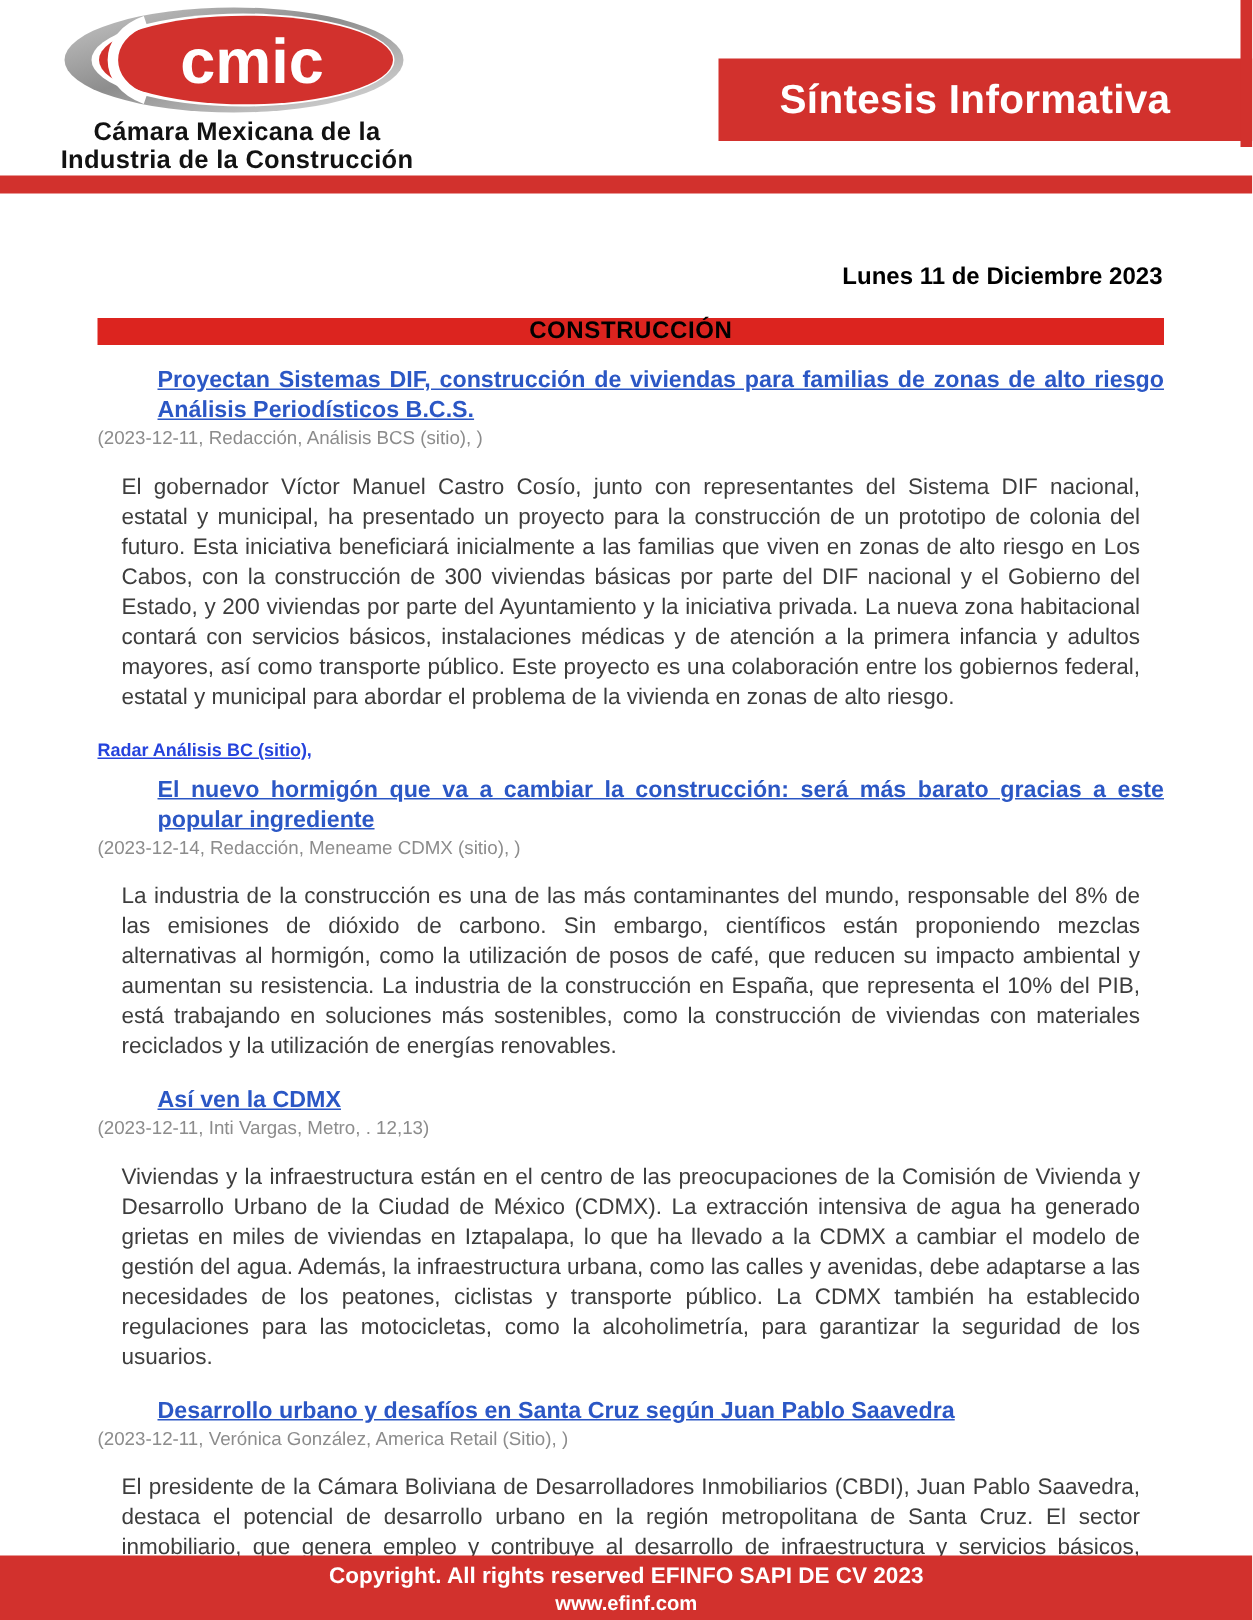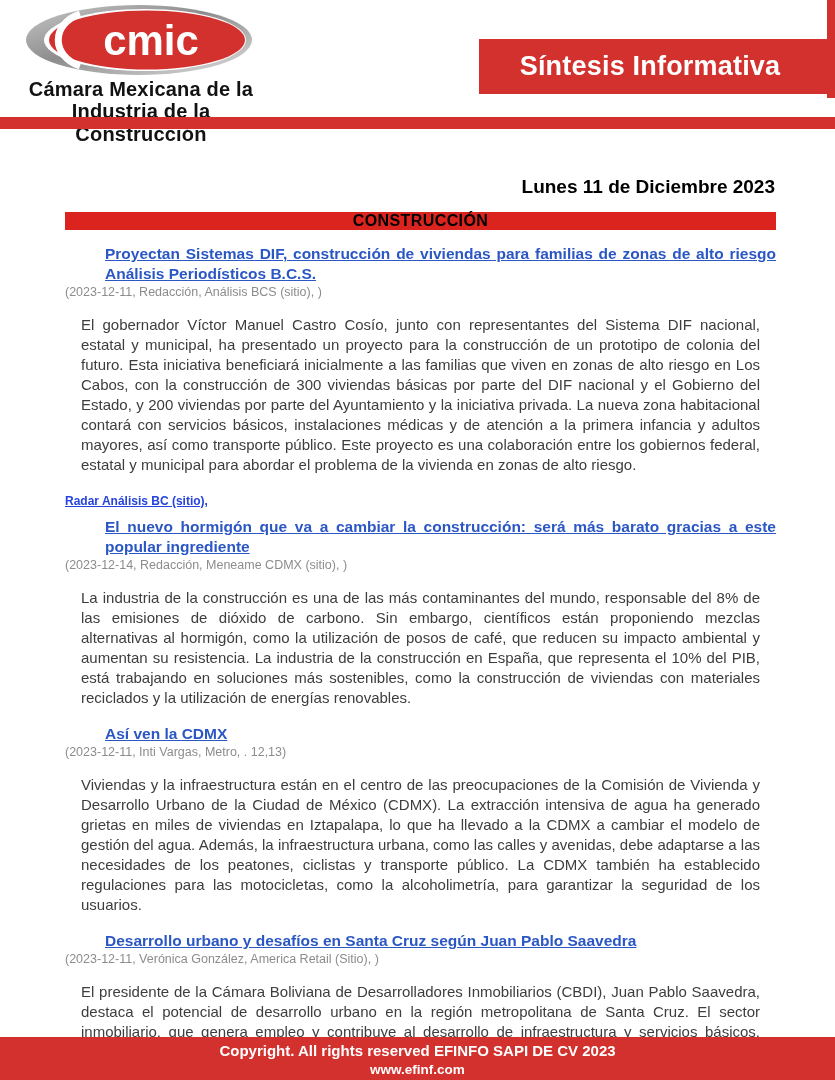--- a/index.html
+++ b/index.html
@@ -10,31 +10,31 @@
     width: 835px;
     height: 1080px;
     background: #ffffff;
     overflow: hidden;
     font-family: "Liberation Sans", sans-serif;
   }
 
   
   .logo-block {
     position: absolute;
-    left: 21px;
+    left: 38px;
     top: 4px;
     width: 240px;
   }
   .logo-svg { display: block; margin: 0 auto; }
   .logo-red-fill { fill: var(--brand-red); }
   .logo-caption {
     margin-top: 2px;
     text-align: center;
     font-weight: bold;
-    font-size: 20px;
+    font-size: 17px;
     line-height: 1.12;
     color: #121212;
     letter-spacing: 0.2px;
   }
 
   .banner {
     position: absolute;
     left: 479px;
     top: 39px;
     right: 0;
@@ -67,21 +67,21 @@
     height: 12px;
     background: var(--brand-red);
   }
 
   
   .date-row {
     position: absolute;
     top: 176px;
     right: 60px;
     font-weight: bold;
-    font-size: 19px;
+    font-size: 16px;
     color: #000000;
   }
 
   
   .content {
     position: absolute;
     top: 212px;
     left: 65px;
     width: 711px;
   }

